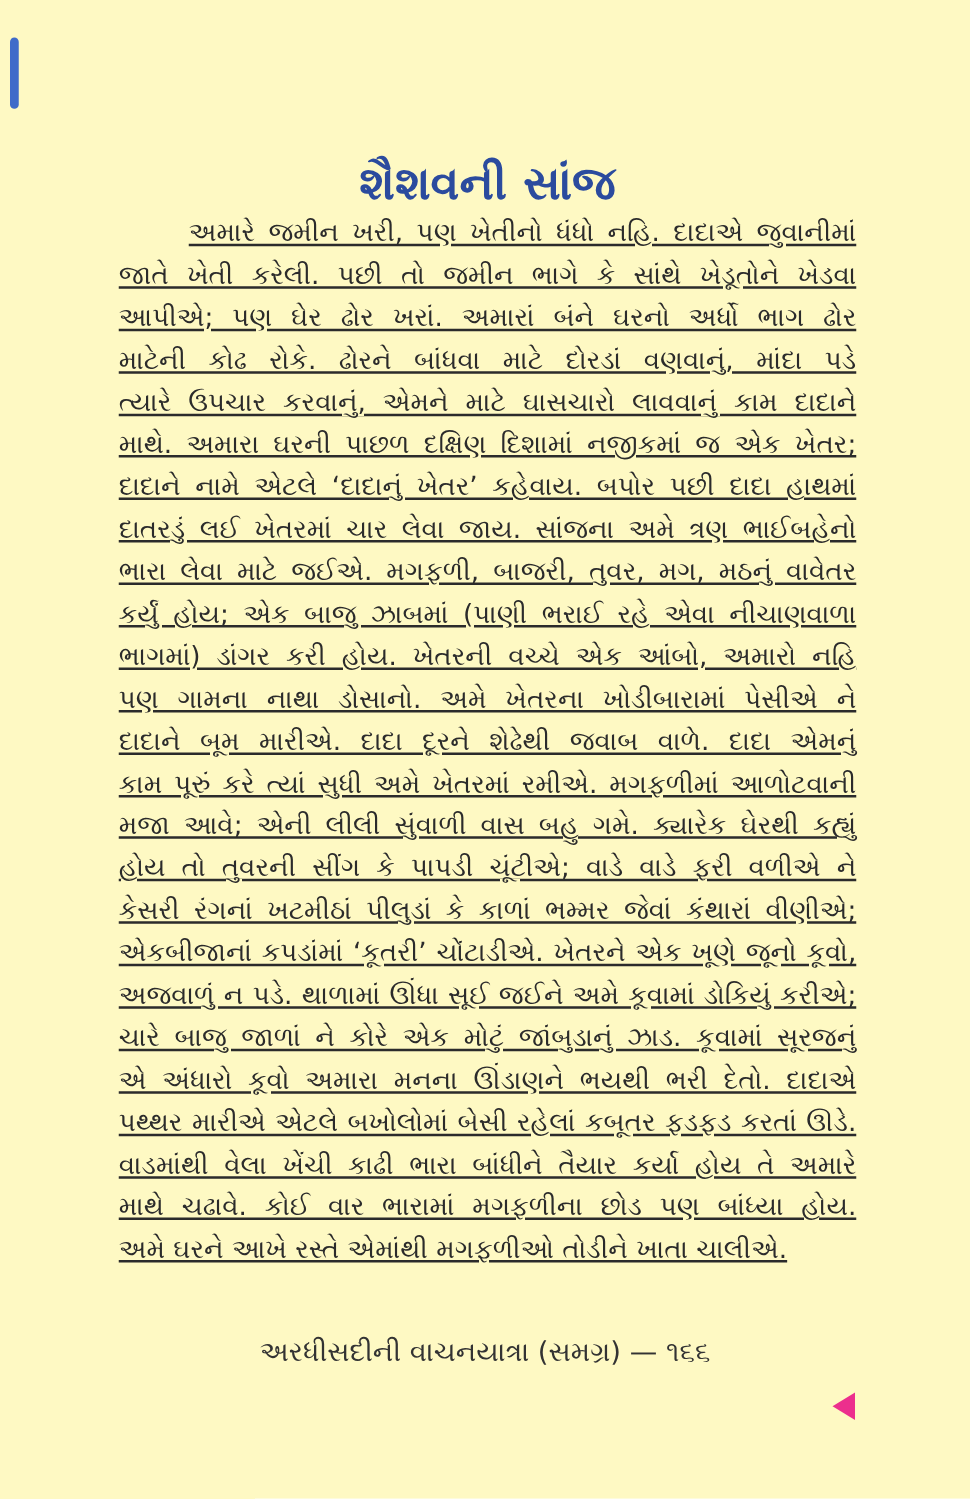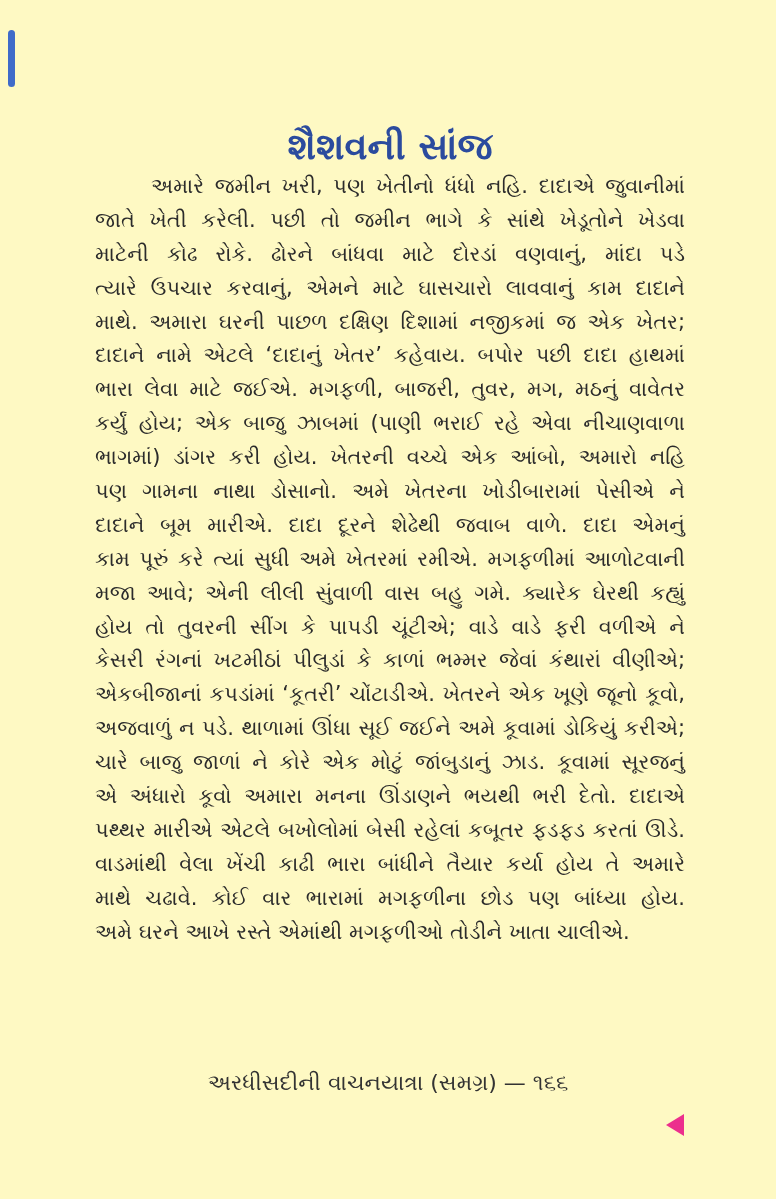--- a/index.html
+++ b/index.html
@@ -42,20 +42,21 @@
     width: 590px;
     color: #2b2b2b;
     font-size: 21px;
   }
   .line {
     height: 33.9px;
     line-height: 33.9px;
     text-align: justify;
     text-align-last: justify;
     white-space: normal;
+    text-decoration: underline;
   }
   .first-indent {
     text-indent: 56px;
   }
   .para-end {
     text-align: center;
     text-align-last: left;
   }
   .footer {
     position: absolute;
@@ -84,24 +85,26 @@
 
 <div class="page">
 
   <div class="accent-bar" style="background: rgb(63, 107, 201);"></div>
 
   <h1 class="title" style="color: rgb(43, 75, 158);">શૈશવની સાંજ</h1>
 
   <div class="body-text" style="color: rgb(43, 43, 43);">
     <div class="line first-indent">અમારે જમીન ખરી, પણ ખેતીનો ધંધો નહિ. દાદાએ જુવાનીમાં</div>
     <div class="line">જાતે ખેતી કરેલી. પછી તો જમીન ભાગે કે સાંથે ખેડૂતોને ખેડવા</div>
+    <div class="line">આપીએ; પણ ઘેર ઢોર ખરાં. અમારાં બંને ઘરનો અર્ધો ભાગ ઢોર</div>
     <div class="line">માટેની કોઢ રોકે. ઢોરને બાંધવા માટે દોરડાં વણવાનું, માંદા પડે</div>
     <div class="line">ત્યારે ઉપચાર કરવાનું, એમને માટે ઘાસચારો લાવવાનું કામ દાદાને</div>
     <div class="line">માથે. અમારા ઘરની પાછળ દક્ષિણ દિશામાં નજીકમાં જ એક ખેતર;</div>
     <div class="line">દાદાને નામે એટલે ‘દાદાનું ખેતર’ કહેવાય. બપોર પછી દાદા હાથમાં</div>
+    <div class="line">દાતરડું લઈ ખેતરમાં ચાર લેવા જાય. સાંજના અમે ત્રણ ભાઈબહેનો</div>
     <div class="line">ભારા લેવા માટે જઈએ. મગફળી, બાજરી, તુવર, મગ, મઠનું વાવેતર</div>
     <div class="line">કર્યું હોય; એક બાજુ ઝાબમાં (પાણી ભરાઈ રહે એવા નીચાણવાળા</div>
     <div class="line">ભાગમાં) ડાંગર કરી હોય. ખેતરની વચ્ચે એક આંબો, અમારો નહિ</div>
     <div class="line">પણ ગામના નાથા ડોસાનો. અમે ખેતરના ખોડીબારામાં પેસીએ ને</div>
     <div class="line">દાદાને બૂમ મારીએ. દાદા દૂરને શેઢેથી જવાબ વાળે. દાદા એમનું</div>
     <div class="line">કામ પૂરું કરે ત્યાં સુધી અમે ખેતરમાં રમીએ. મગફળીમાં આળોટવાની</div>
     <div class="line">મજા આવે; એની લીલી સુંવાળી વાસ બહુ ગમે. ક્યારેક ઘેરથી કહ્યું</div>
     <div class="line">હોય તો તુવરની સીંગ કે પાપડી ચૂંટીએ; વાડે વાડે ફરી વળીએ ને</div>
     <div class="line">કેસરી રંગનાં ખટમીઠાં પીલુડાં કે કાળાં ભમ્મર જેવાં કંથારાં વીણીએ;</div>
     <div class="line">એકબીજાનાં કપડાંમાં ‘કૂતરી’ ચોંટાડીએ. ખેતરને એક ખૂણે જૂનો કૂવો,</div>

